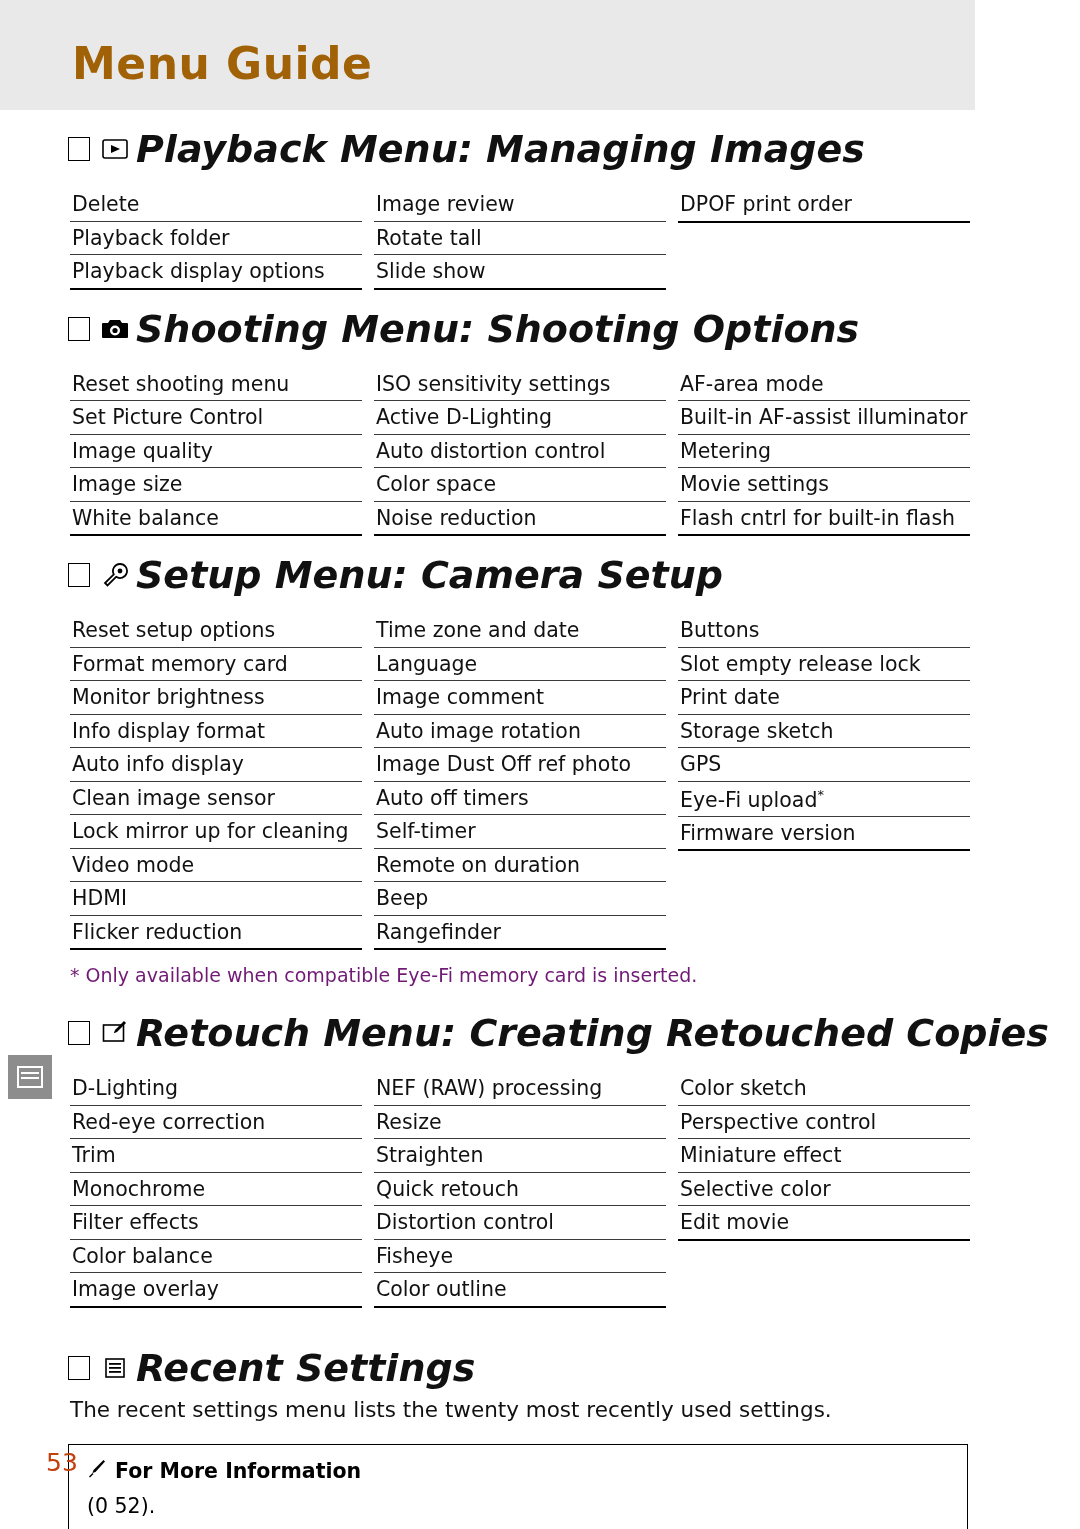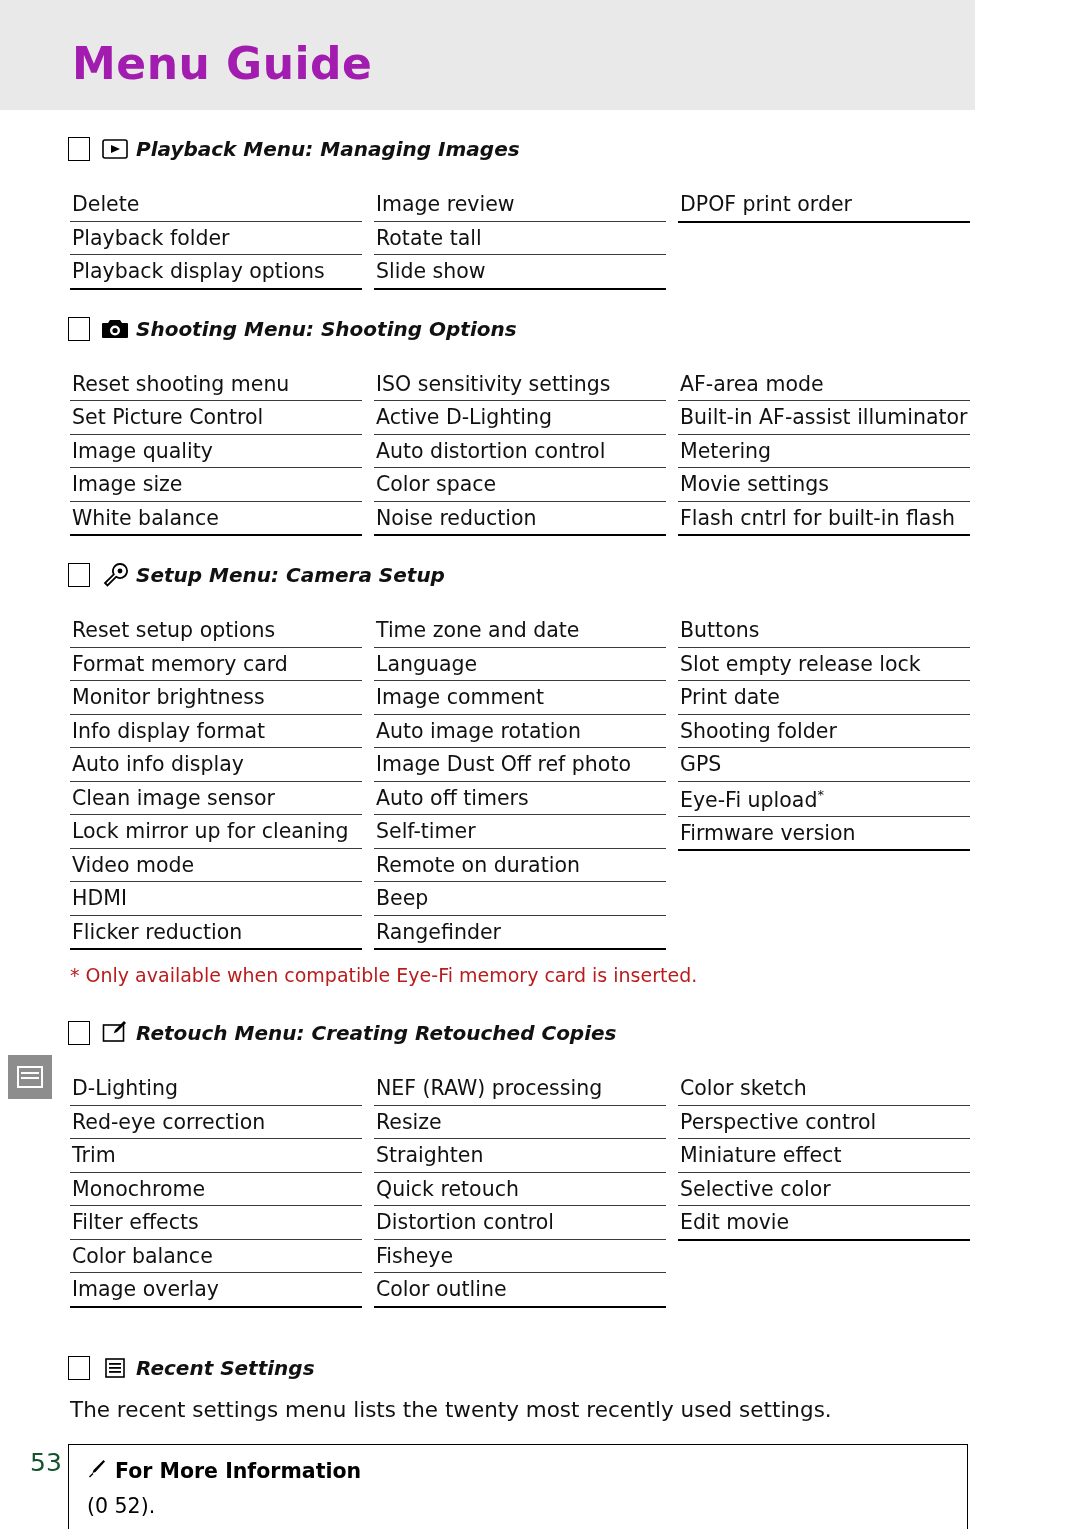--- a/index.html
+++ b/index.html
@@ -25,21 +25,21 @@
     height: 110px;
     background: #e9e9e9;
   }
   .page-title {
     position: absolute;
     left: 72px;
     top: 38px;
     font-size: 44px;
     font-weight: bold;
     letter-spacing: 0.5px;
-    color: #a21caf;
+    color: #a16207;
     font-family: "DejaVu Sans", sans-serif;
   }
 
   
   .content {
     position: absolute;
     left: 0;
     top: 110px;
     width: 1080px;
   }
@@ -65,21 +65,21 @@
   .icon-box {
     display: inline-flex;
     align-items: center;
     justify-content: center;
     width: 30px;
     height: 30px;
     margin-right: 6px;
     flex: 0 0 auto;
   }
   .section-title {
-    font-size: 20px;
+    font-size: 38px;
     font-style: italic;
     font-weight: bold;
     color: #111;
     white-space: nowrap;
   }
 
   
   .cols {
     display: flex;
     margin-left: 70px;
@@ -101,21 +101,21 @@
   }
   .cell.last {
     border-bottom: 2.5px solid #000;
   }
 
   
   .footnote {
     margin-left: 70px;
     margin-top: 14px;
     font-size: 19px;
-    color: #b91c1c;
+    color: #701a75;
   }
 
   
   .tab-marker {
     position: absolute;
     left: 8px;
     top: 1055px;
     width: 44px;
     height: 44px;
     background: #8d8d8d;
@@ -176,24 +176,24 @@
     font-size: 20.5px;
     line-height: 1.35;
   }
   .note-ref {
     font-size: 20.5px;
   }
 
   
   .page-num {
     position: absolute;
-    left: 30px;
+    left: 46px;
     top: 1448px;
     font-size: 25px;
-    color: #14532d;
+    color: #c2410c;
   }
 
   .sup {
     font-size: 13px;
     vertical-align: super;
   }
 
   .gps-cell { letter-spacing: 0px; }
 </style>
 </head>
@@ -301,21 +301,21 @@
       <div class="cell">Auto off timers</div>
       <div class="cell">Self-timer</div>
       <div class="cell">Remote on duration</div>
       <div class="cell">Beep</div>
       <div class="cell last">Rangefinder</div>
     </div>
     <div class="col">
       <div class="cell">Buttons</div>
       <div class="cell">Slot empty release lock</div>
       <div class="cell">Print date</div>
-      <div class="cell">Shooting folder</div>
+      <div class="cell">Storage sketch</div>
       <div class="cell gps-cell">GPS</div>
       <div class="cell"><span>Eye-Fi upload</span><span class="sup">*</span></div>
       <div class="cell last">Firmware version</div>
     </div>
   </div>
   <div class="footnote">* Only available when compatible Eye-Fi memory card is inserted.</div>
 
   <div class="section-head" style="margin-top:26px;">
     <span class="sq-glyph"></span>
     <span class="icon-box">

